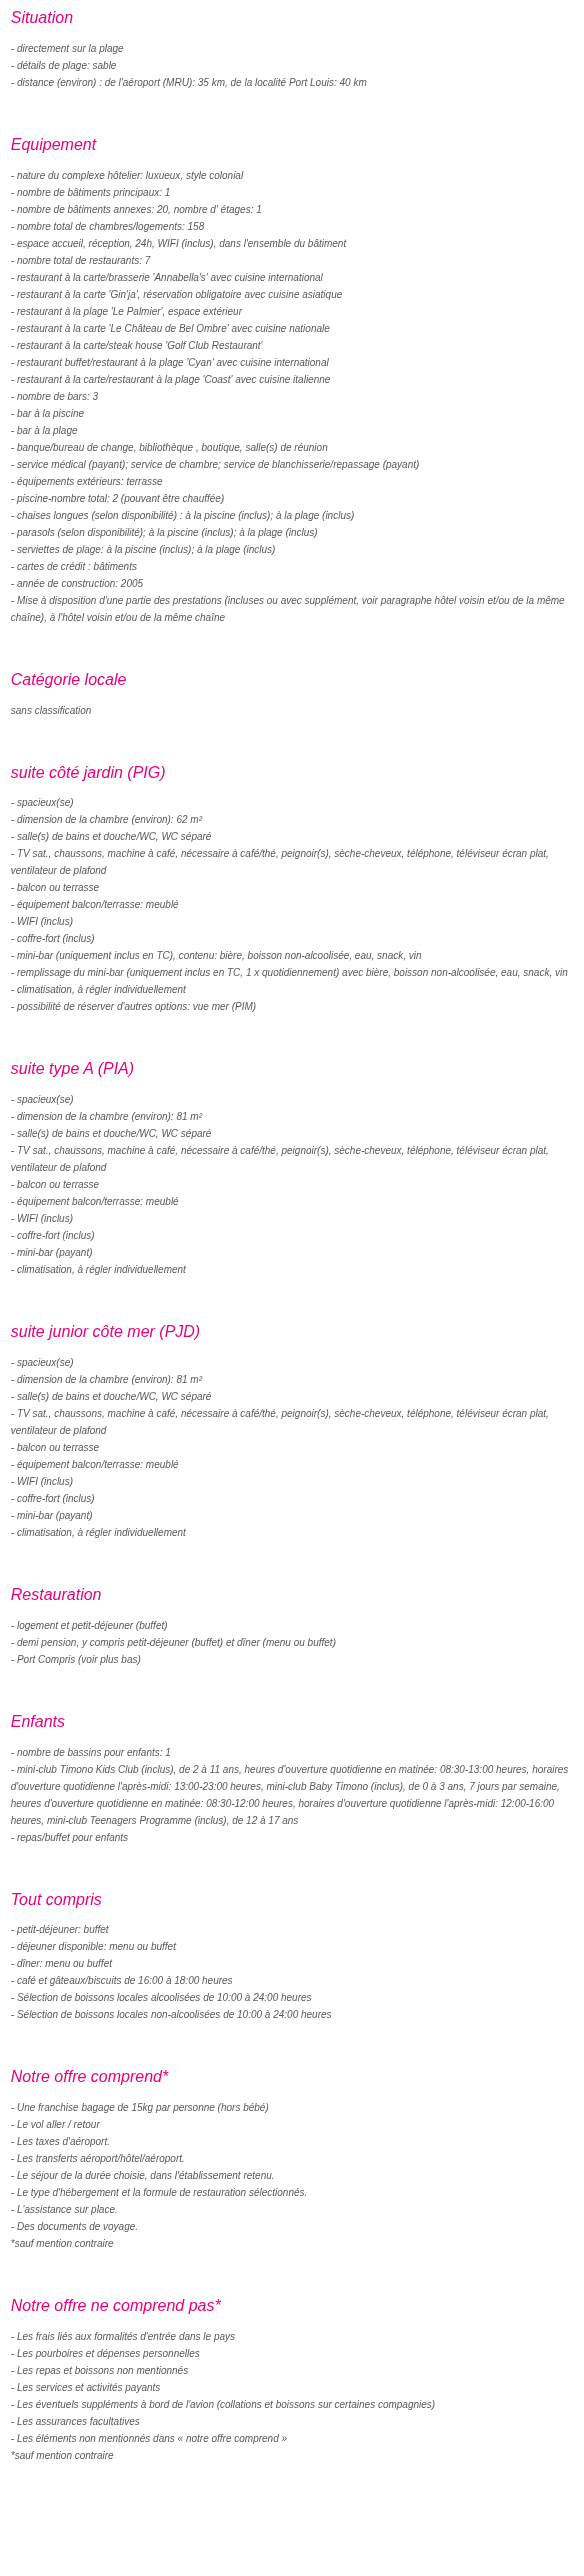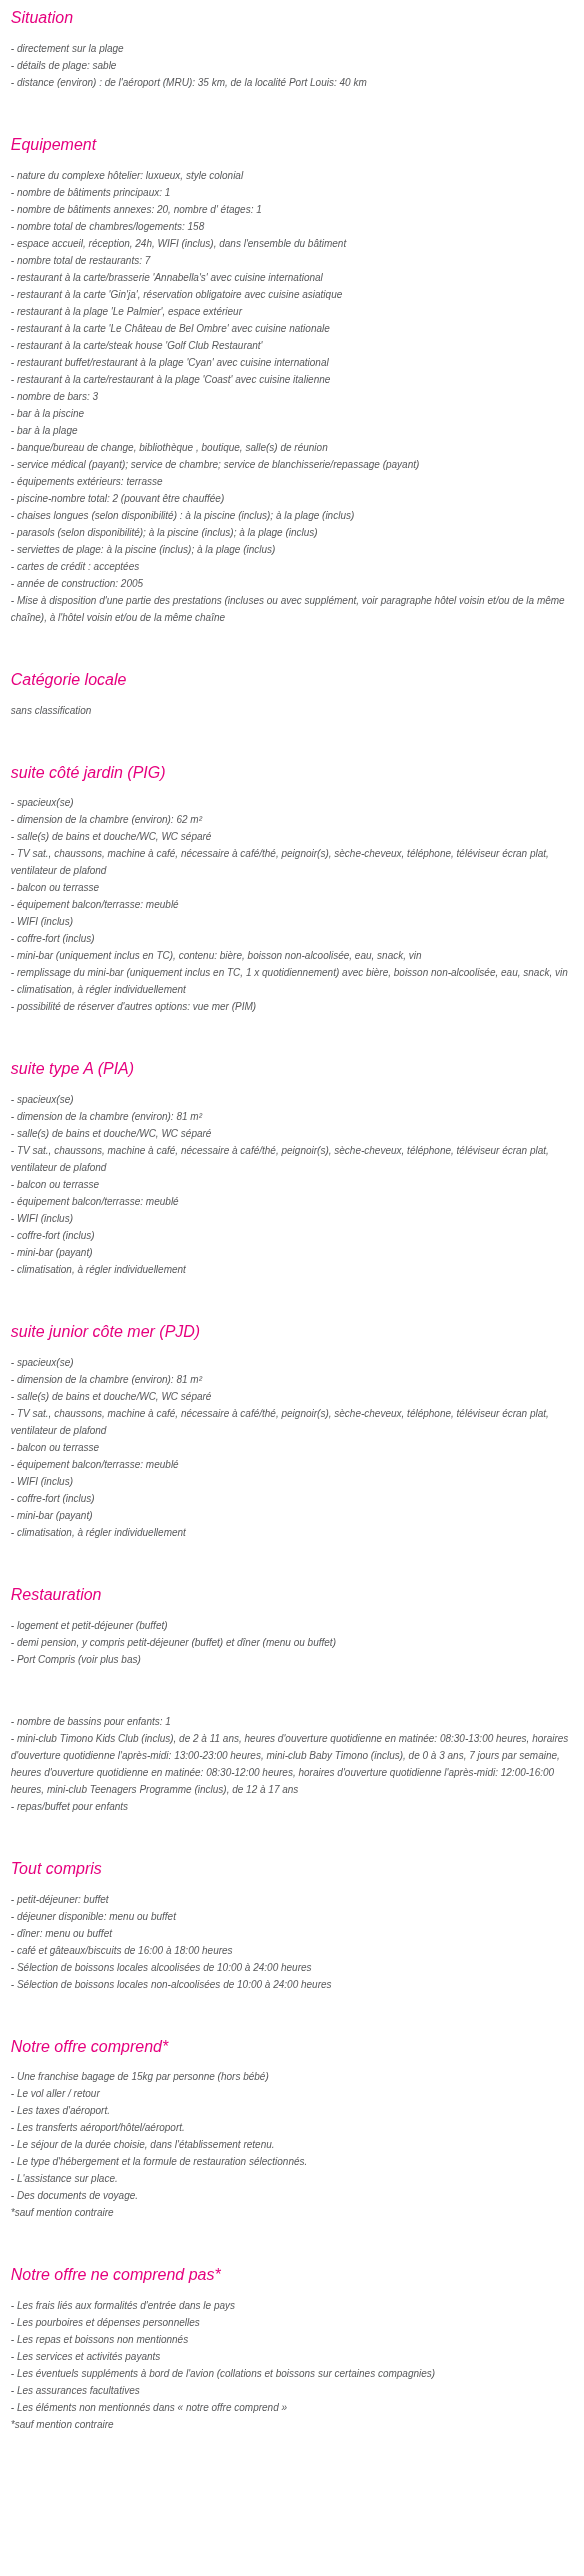--- a/index.html
+++ b/index.html
@@ -62,21 +62,21 @@
       <p class="section-item">- nombre de bars: 3</p>
       <p class="section-item">- bar à la piscine</p>
       <p class="section-item">- bar à la plage</p>
       <p class="section-item">- banque/bureau de change, bibliothèque , boutique, salle(s) de réunion</p>
       <p class="section-item">- service médical (payant); service de chambre; service de blanchisserie/repassage (payant)</p>
       <p class="section-item">- équipements extérieurs: terrasse</p>
       <p class="section-item">- piscine-nombre total: 2 (pouvant être chauffée)</p>
       <p class="section-item">- chaises longues (selon disponibilité) : à la piscine (inclus); à la plage (inclus)</p>
       <p class="section-item">- parasols (selon disponibilité); à la piscine (inclus); à la plage (inclus)</p>
       <p class="section-item">- serviettes de plage: à la piscine (inclus); à la plage (inclus)</p>
-      <p class="section-item">- cartes de crédit : acceptées</p>
+      <p class="section-item">- cartes de crédit : bâtiments</p>
       <p class="section-item">- année de construction: 2005</p>
       <p class="section-item">- Mise à disposition d'une partie des prestations (incluses ou avec supplément, voir paragraphe hôtel voisin et/ou de la même chaîne), à l'hôtel voisin et/ou de la même chaîne</p>
     </section>
     <section class="section">
       <h2 class="section-title">Catégorie locale</h2>
       <p class="section-item">sans classification</p>
     </section>
     <section class="section">
       <h2 class="section-title">suite côté jardin (PIG)</h2>
       <p class="section-item">- spacieux(se)</p>
@@ -118,20 +118,21 @@
       <p class="section-item">- mini-bar (payant)</p>
       <p class="section-item">- climatisation, à régler individuellement</p>
     </section>
     <section class="section">
       <h2 class="section-title">Restauration</h2>
       <p class="section-item">- logement et petit-déjeuner (buffet)</p>
       <p class="section-item">- demi pension, y compris petit-déjeuner (buffet) et dîner (menu ou buffet)</p>
       <p class="section-item">- Port Compris (voir plus bas)</p>
     </section>
     <section class="section">
+      <h2 class="section-title">Enfants</h2>
       <p class="section-item">- nombre de bassins pour enfants: 1</p>
       <p class="section-item">- mini-club Timono Kids Club (inclus), de 2 à 11 ans, heures d'ouverture quotidienne en matinée: 08:30-13:00 heures, horaires d'ouverture quotidienne l'après-midi: 13:00-23:00 heures, mini-club Baby Timono (inclus), de 0 à 3 ans, 7 jours par semaine, heures d'ouverture quotidienne en matinée: 08:30-12:00 heures, horaires d'ouverture quotidienne l'après-midi: 12:00-16:00 heures, mini-club Teenagers Programme (inclus), de 12 à 17 ans</p>
       <p class="section-item">- repas/buffet pour enfants</p>
     </section>
     <section class="section">
       <h2 class="section-title">Tout compris</h2>
       <p class="section-item">- petit-déjeuner: buffet</p>
       <p class="section-item">- déjeuner disponible: menu ou buffet</p>
       <p class="section-item">- dîner: menu ou buffet</p>
       <p class="section-item">- café et gâteaux/biscuits de 16:00 à 18:00 heures</p>

